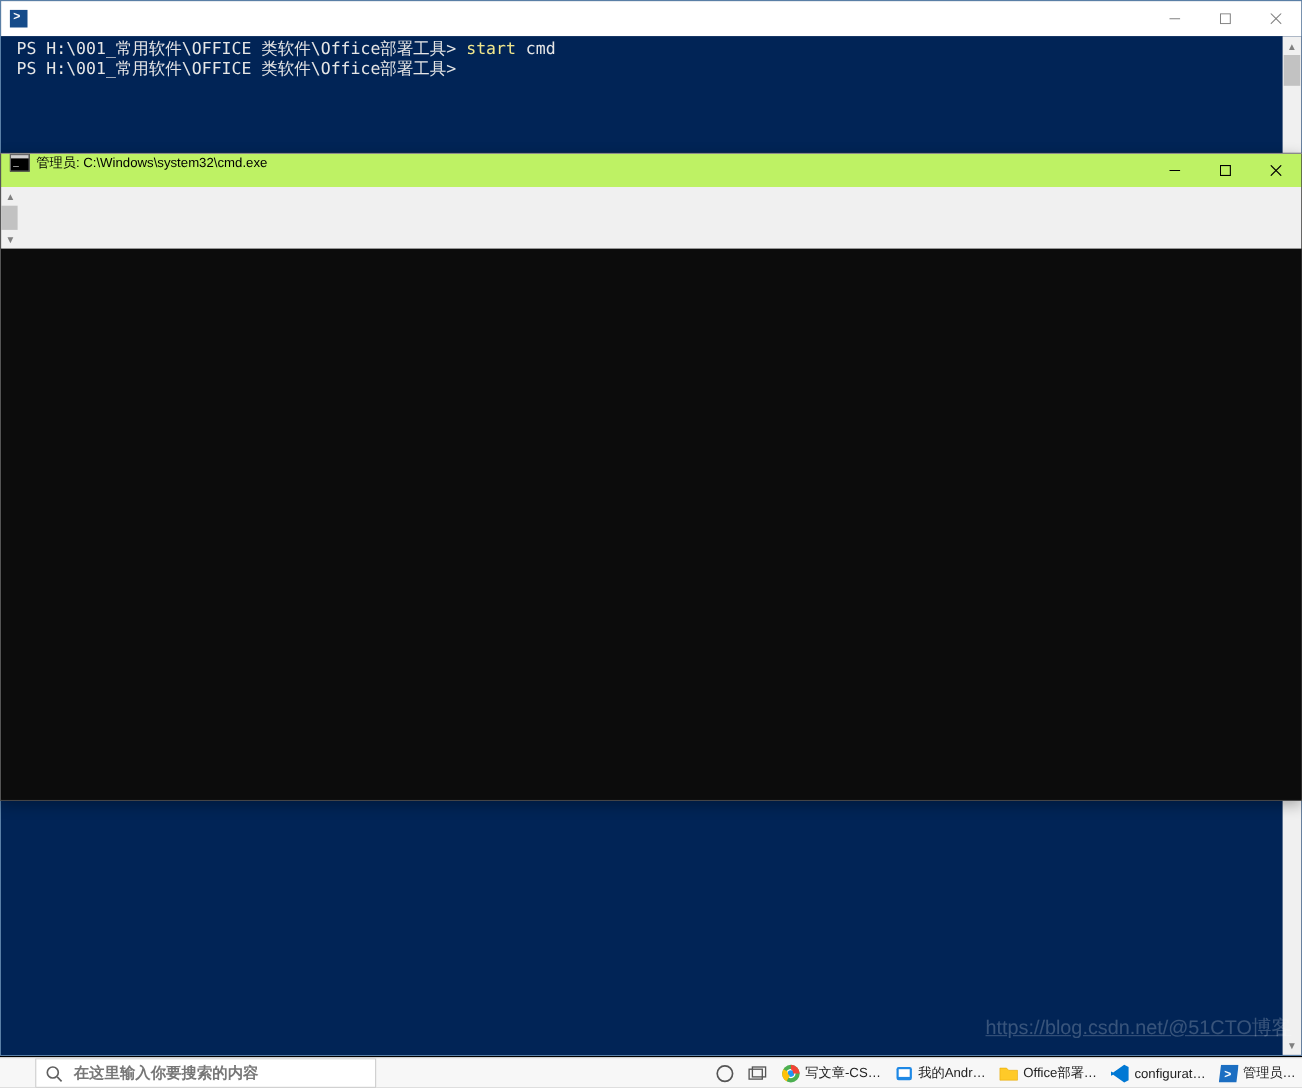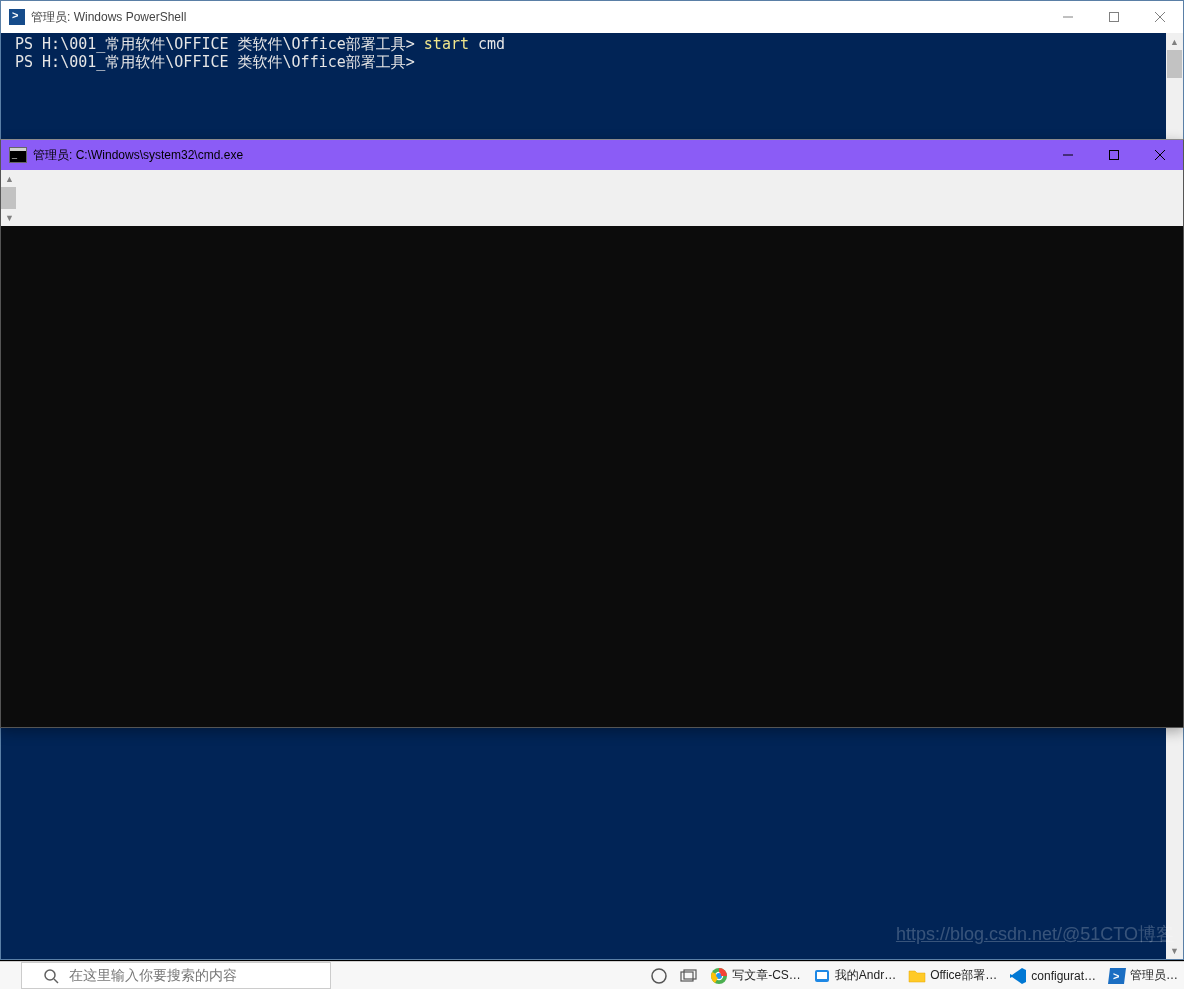--- a/index.html
+++ b/index.html
@@ -122,23 +122,22 @@
     background: #000;
     border-top: 1px solid #8a8a8a;
     border-left: 1px solid #555;
     border-right: 1px solid #555;
     border-bottom: 1px solid #555;
     box-sizing: border-box;
     box-shadow: 0 4px 12px rgba(0,0,0,0.3);
   }
   .cmd-titlebar {
     height: 30px;
-    background: #8b5cf6;
-    display: flex;
-    align-items: center;
+    background: #bef264;
+    display: flex;
     justify-content: space-between;
     box-sizing: border-box;
     padding-left: 8px;
   }
   .cmd-titlebar .icon {
     width: 16px;
     height: 14px;
     margin-right: 6px;
     background: #000;
     border: 1px solid #666;
@@ -193,23 +192,24 @@
     box-sizing: border-box;
     overflow: hidden;
   }
   .searchbox {
     display: flex;
     align-items: center;
     height: 100%;
     width: 310px;
     background: #fff;
     border: 1px solid #ccc;
-    margin-left: 21px;
-    box-sizing: border-box;
-    padding-left: 21px;
+    margin-left: 32px;
+    box-sizing: border-box;
+    padding-left: 8px;
+    font-weight: bold;
   }
   .searchbox .search-icon {
     width: 16px;
     height: 16px;
     margin-right: 10px;
     color: #606060;
   }
   .searchbox .placeholder {
     color: #777;
     font-size: 14px;
@@ -246,21 +246,20 @@
     font-family: Arial, sans-serif;
     text-decoration: underline;
   }
 </style>
 </head>
 <body>
 
 <div class="ps-window">
   <div class="ps-titlebar">
     <span class="icon"></span>
-    <span class="title">管理员: Windows PowerShell</span>
     <div class="title-controls">
       <div class="ctrl-btn">
         <svg width="10" height="10" viewBox="0 0 10 10" fill="none" stroke-width="1">
             <line x1="0" y1="5" x2="10" y2="5"></line>
           </svg>
       </div>
       <div class="ctrl-btn">
         <svg width="10" height="10" viewBox="0 0 10 10" fill="none" stroke-width="1">
             <rect x="0.5" y="0.5" width="9" height="9"></rect>
           </svg>

